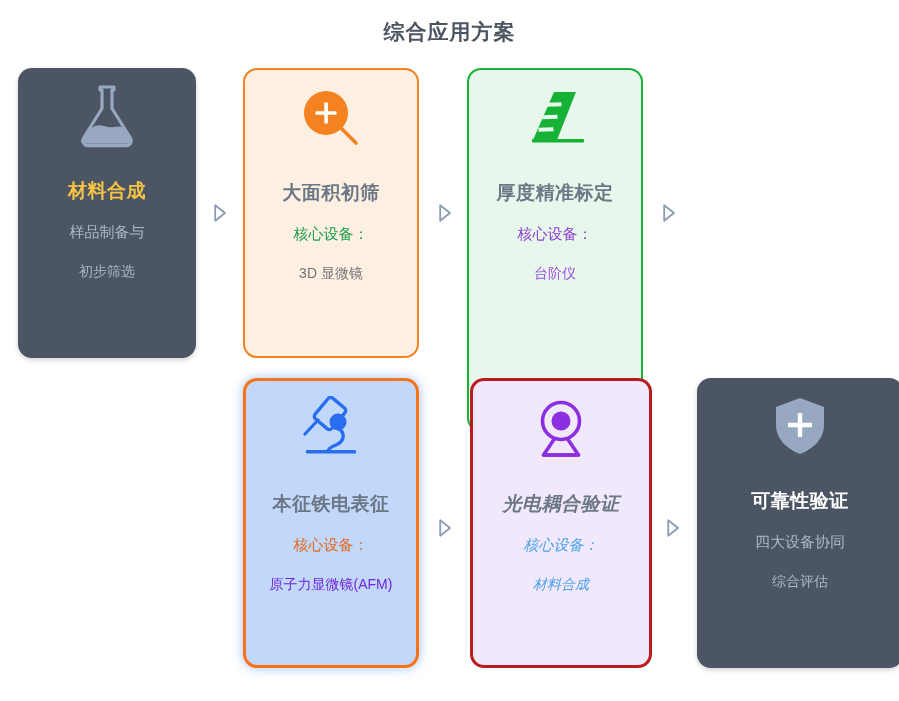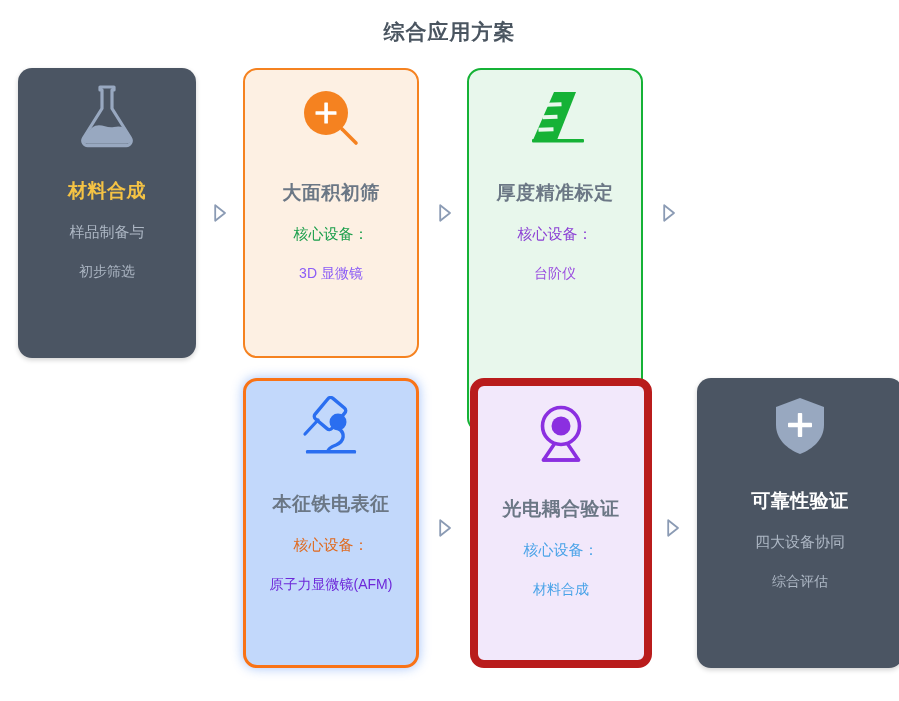--- a/index.html
+++ b/index.html
@@ -86,21 +86,21 @@
   #card-5 { left: 470px; top: 378px; width: 182px; height: 290px; }
   #card-6 { left: 697px; top: 378px; width: 206px; height: 290px; }
 
   #card-2 { background: #fdf0e3; border: 2px solid #f58220; }
   #card-3 { background: #e8f7ec; border: 2px solid #15b236; }
   #card-4 {
     background: #c2d8fb;
     border: 3px solid #f97316;
     box-shadow: 0 0 12px rgba(26,102,240,0.40);
   }
-  #card-5 { background: #f2e8fb; border: 8px solid #b91c1c; }
+  #card-5 { background: #f2e8fb; border: 3px solid #b91c1c; font-style: italic; }
 
   
   .t-title-1 { margin-top: 6px; }
   .t-sub-gap { margin-top: 20px; }
   .t-sub-gap2 { margin-top: 22px; }
 
   
   .arrow {
     position: absolute;
     width: 16px;
@@ -143,21 +143,21 @@
         <svg width="66" height="66" viewBox="0 0 66 66">
           <circle cx="28" cy="28" r="22" fill="#f58220"></circle>
           <rect x="26.3" y="17.5" width="3.6" height="21" fill="#ffffff" rx="0.6"></rect>
           <rect x="17.5" y="26.2" width="21" height="3.6" fill="#ffffff" rx="0.6"></rect>
           <line x1="44" y1="44" x2="58" y2="58" stroke="#f58220" stroke-width="3.6" stroke-linecap="round"></line>
         </svg>
       </span>
     </div>
     <div class="card-title t-title-1" style="color:#6b7785">大面积初筛</div>
     <div class="card-sub1 t-sub-gap" style="color:#1a9e4b">核心设备：</div>
-    <div class="card-sub2 t-sub-gap2" style="color:#8b5cf6">3D 显微镜</div>
+    <div class="card-sub2 t-sub-gap2" style="color:#737373">3D 显微镜</div>
   </div>
 
   <div class="arrow" style="left:437px; top:203px;">
     <svg width="16" height="20" viewBox="0 0 16 20">
       <path d="M3.2 2.2 L13 10 L3.2 17.8 Z" fill="none" stroke="#8b9bb4" stroke-width="1.8" stroke-linejoin="round"></path>
     </svg>
   </div>
 
   <div class="card" id="card-3">
     <div class="icon-wrap">

